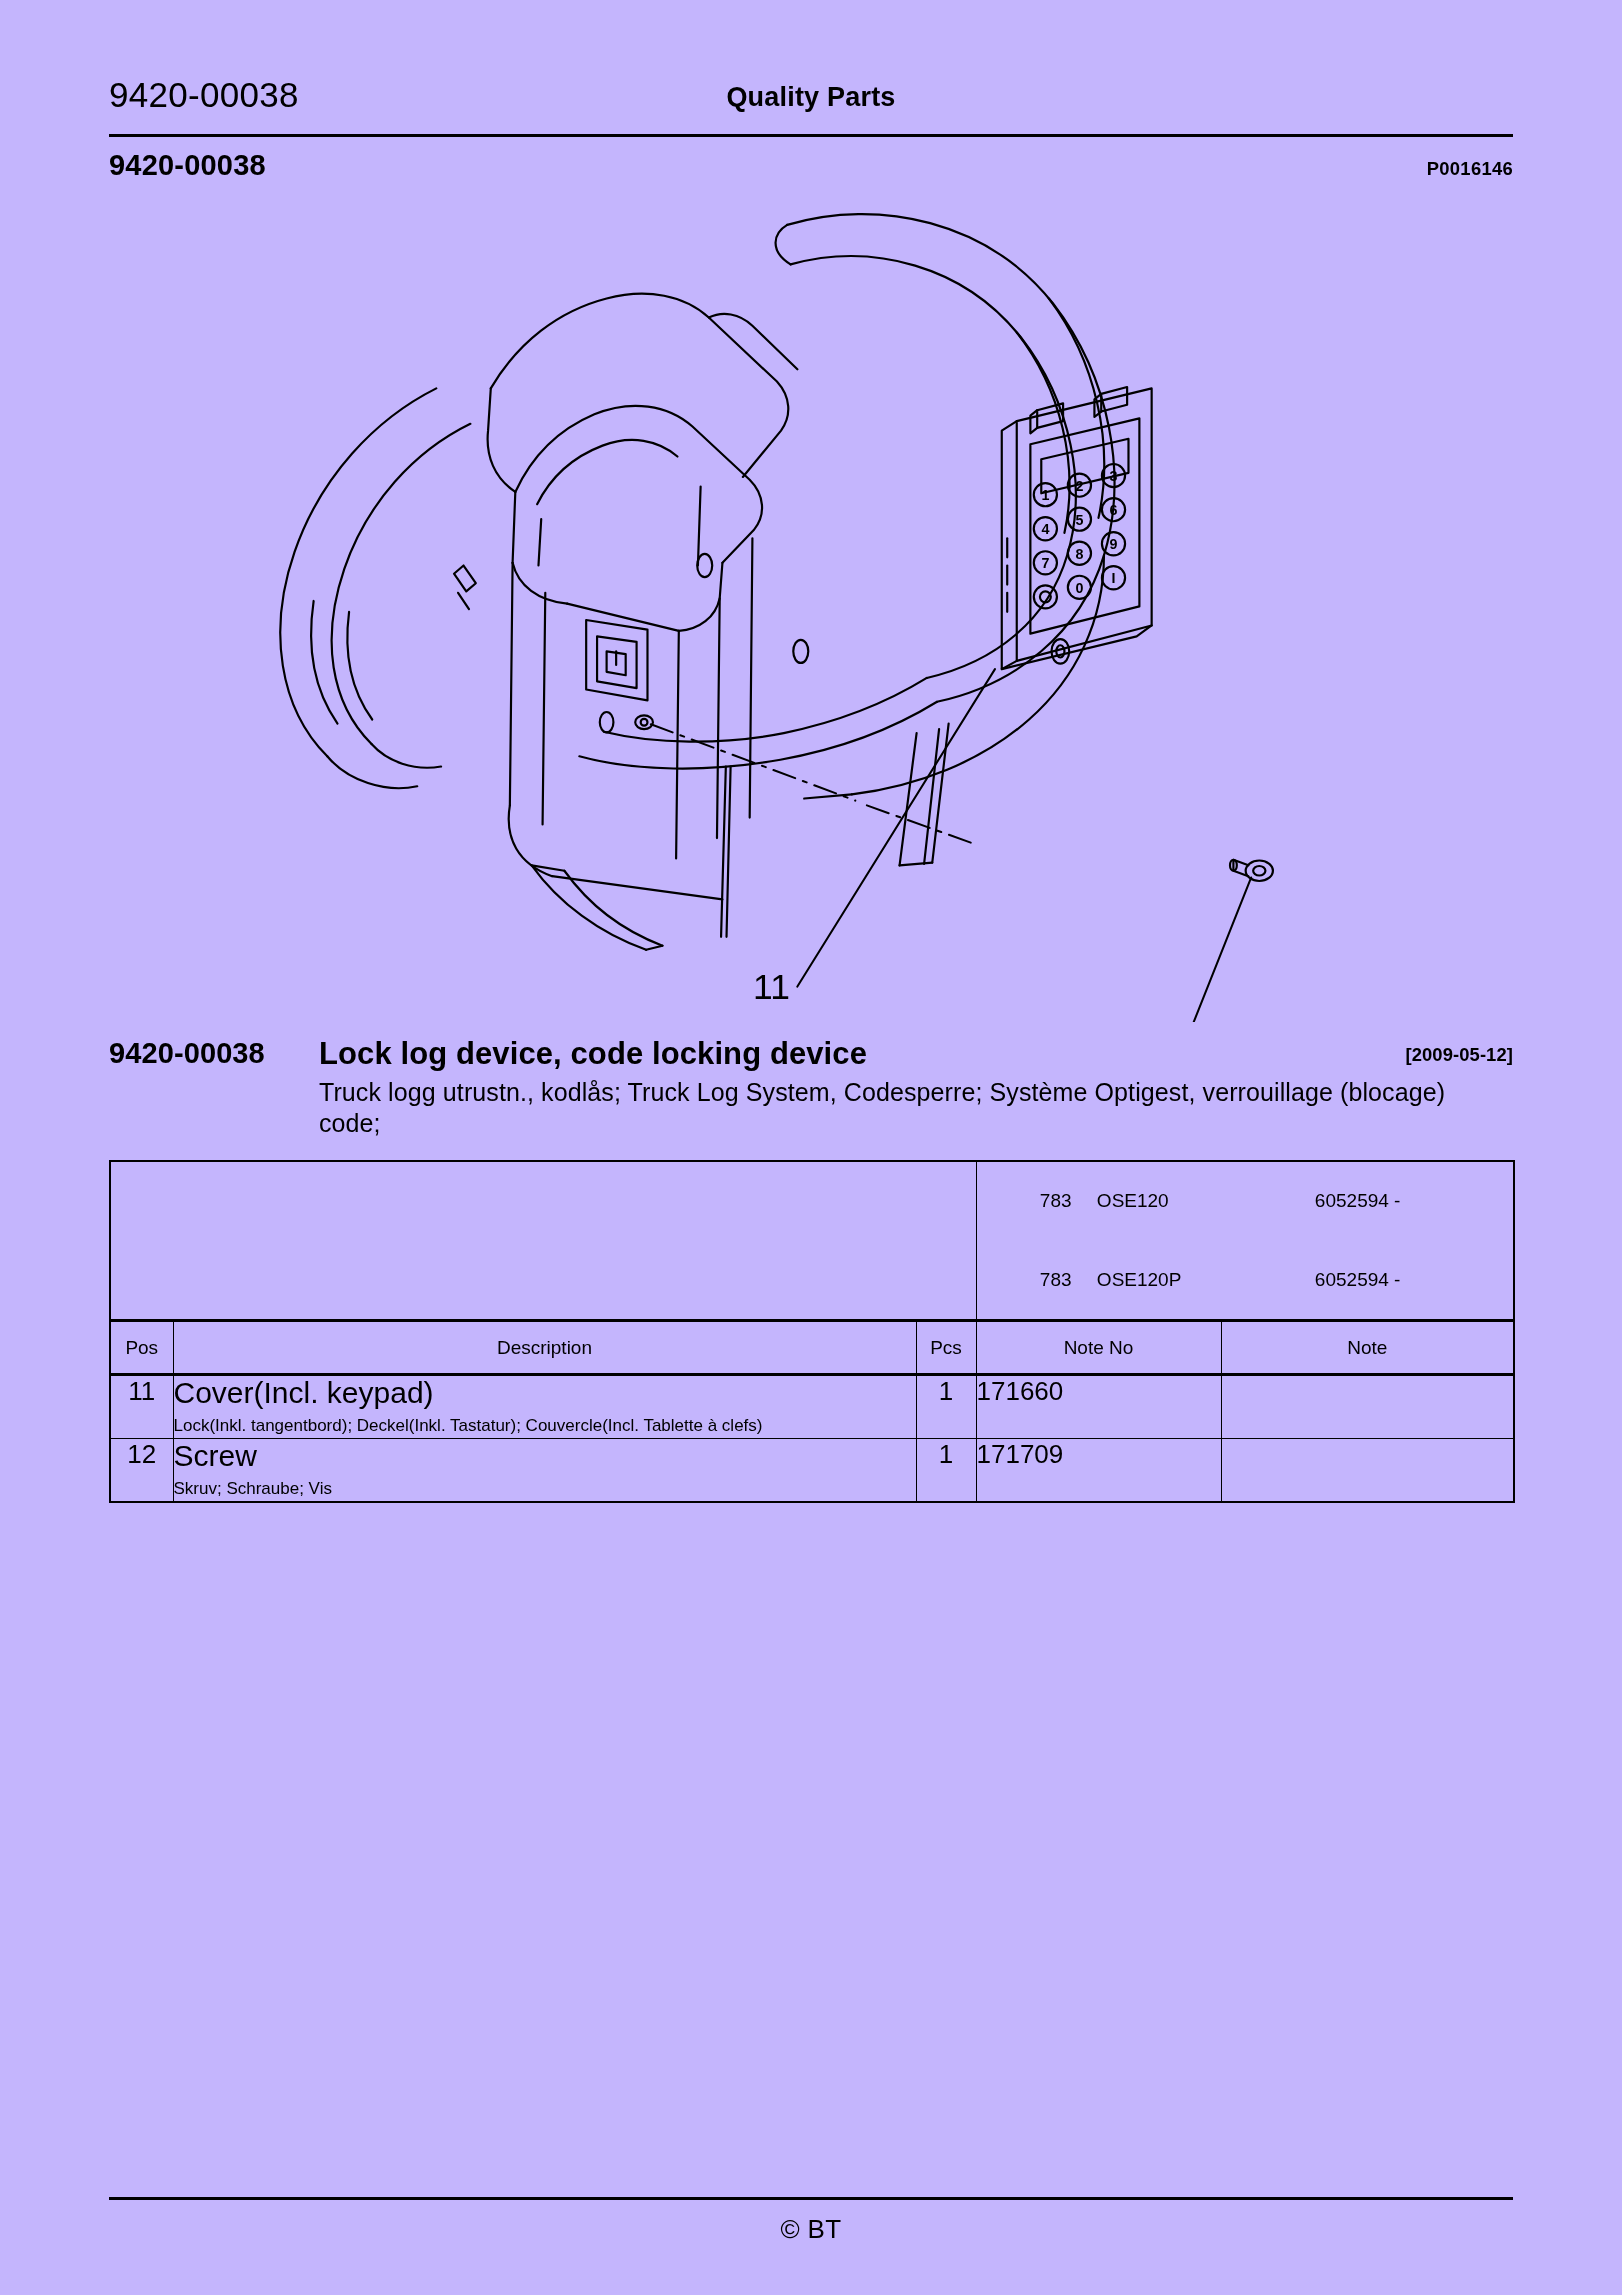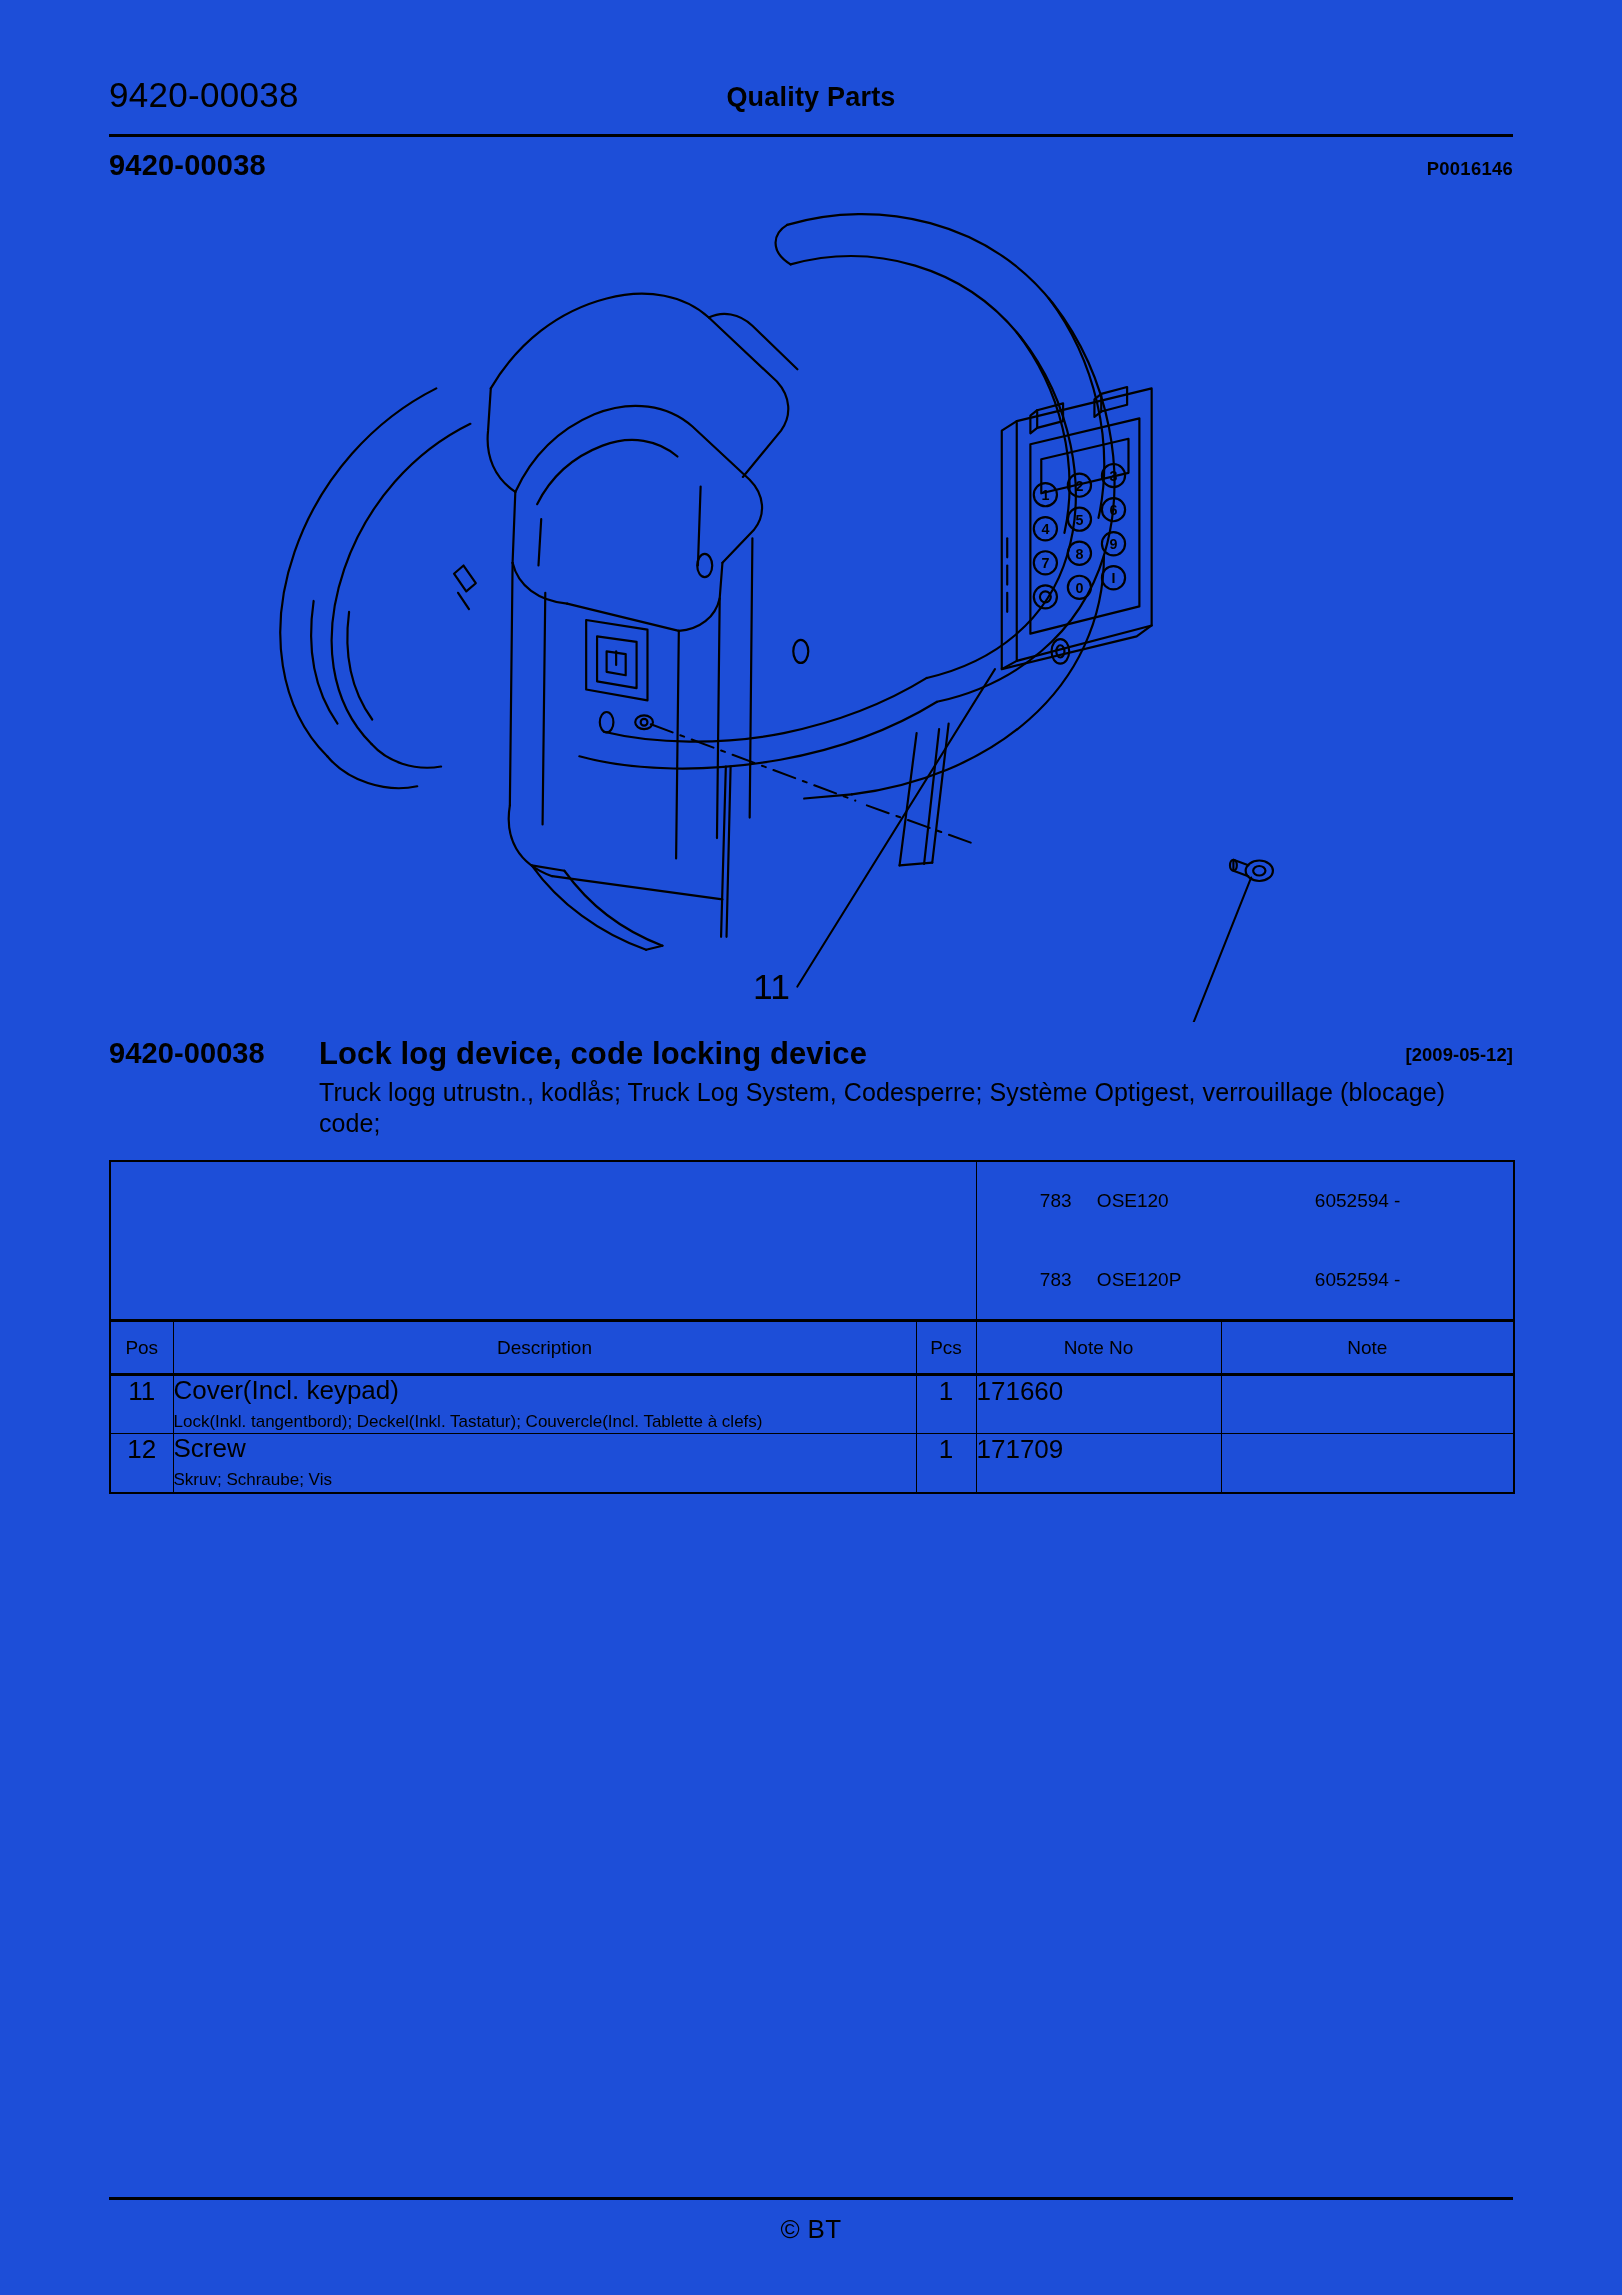--- a/index.html
+++ b/index.html
@@ -8,21 +8,21 @@
     background: #ffffff;
   }
   body {
     font-family: "Liberation Sans", sans-serif;
     color: #000000;
   }
   .page {
     position: relative;
     width: 1622px;
     height: 2295px;
-    background: #1d4ed8;
+    background: #c4b5fd;
     overflow: hidden;
   }
 
   
   .header {
     position: absolute;
     left: 109px;
     top: 75px;
     width: 1404px;
     height: 61px;
@@ -164,21 +164,21 @@
   .datarow td { padding: 0; }
   .cell-pos {
     text-align: center;
     font-size: 26px;
     padding: 11px 0 0 0;
   }
   .cell-desc {
     padding: 9.5px 0 11px 15px;
   }
   .d-main {
-    font-size: 26px;
+    font-size: 30px;
     line-height: 1.12;
   }
   .d-sub {
     font-size: 17px;
     line-height: 1.34;
     margin-top: 5.5px;
     padding-right: 20.4px;
   }
   .cell-pcs {
     text-align: center;

